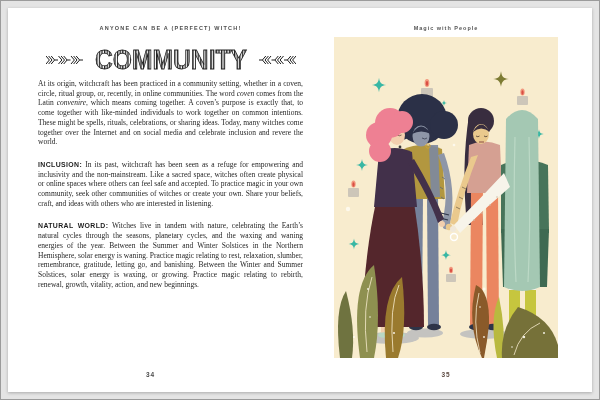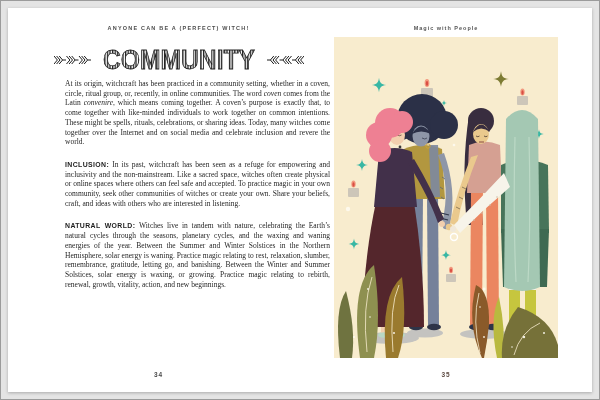--- a/index.html
+++ b/index.html
@@ -2,31 +2,31 @@
 <html lang="en"><head>
 <meta charset="utf-8">
 <style>
   html,body{margin:0;padding:0;}
   body{width:600px;height:400px;position:relative;background:#e4e4e4;overflow:hidden;
        font-family:"Liberation Serif",serif;}
   .frame{position:absolute;inset:0;border:1px solid #9b9b9b;background:#e4e4e4;box-sizing:border-box;}
   .spread{position:absolute;left:8px;top:8px;width:584px;height:384px;background:#ffffff;
           box-shadow:0 1px 3px rgba(0,0,0,0.25);}
   .page{position:absolute;top:0;height:100%;}
-  .page-left{left:8px;width:292px;padding-left:28px;}
+  .page-left{left:0;width:292px;padding-left:28px;}
   .page-right{left:292px;width:292px;}
   .running-head{position:absolute;top:17px;left:30px;width:265px;text-align:center;
     font-family:"Liberation Sans",sans-serif;font-size:5.5px;font-weight:bold;
     letter-spacing:1.2px;color:#4d4d4d;}
   .running-head-right{position:absolute;top:17px;left:34px;width:224px;text-align:center;
     font-family:"Liberation Sans",sans-serif;font-size:5.5px;font-weight:bold;
     letter-spacing:1px;color:#555;}
   .title-row{position:absolute;top:36px;left:30px;width:265px;height:32px;
     display:flex;align-items:center;justify-content:center;gap:7px;}
-  .text-col{position:absolute;top:71px;left:30px;width:265px;margin-left:19px;}
+  .text-col{position:absolute;top:71px;left:30px;width:265px;}
   .text-col p{margin:0 0 13px 0;text-align:justify;font-size:7.5px;line-height:9.7px;
     color:#262626;hyphens:auto;}
   .lead{font-family:"Liberation Sans",sans-serif;font-weight:bold;font-size:6.9px;
     letter-spacing:0.4px;color:#1c1c1c;}
   .page-num{position:absolute;top:363px;font-family:"Liberation Sans",sans-serif;
     font-size:6.5px;font-weight:bold;letter-spacing:1px;text-align:center;}
   .page-num-left{left:30px;width:225px;color:#4a4a4a;}
   .page-num-right{left:34px;width:224px;color:#5d4a42;}
   .illus{position:absolute;left:34px;top:29px;width:224px;height:321px;}
   .orn{flex:0 0 auto;}

